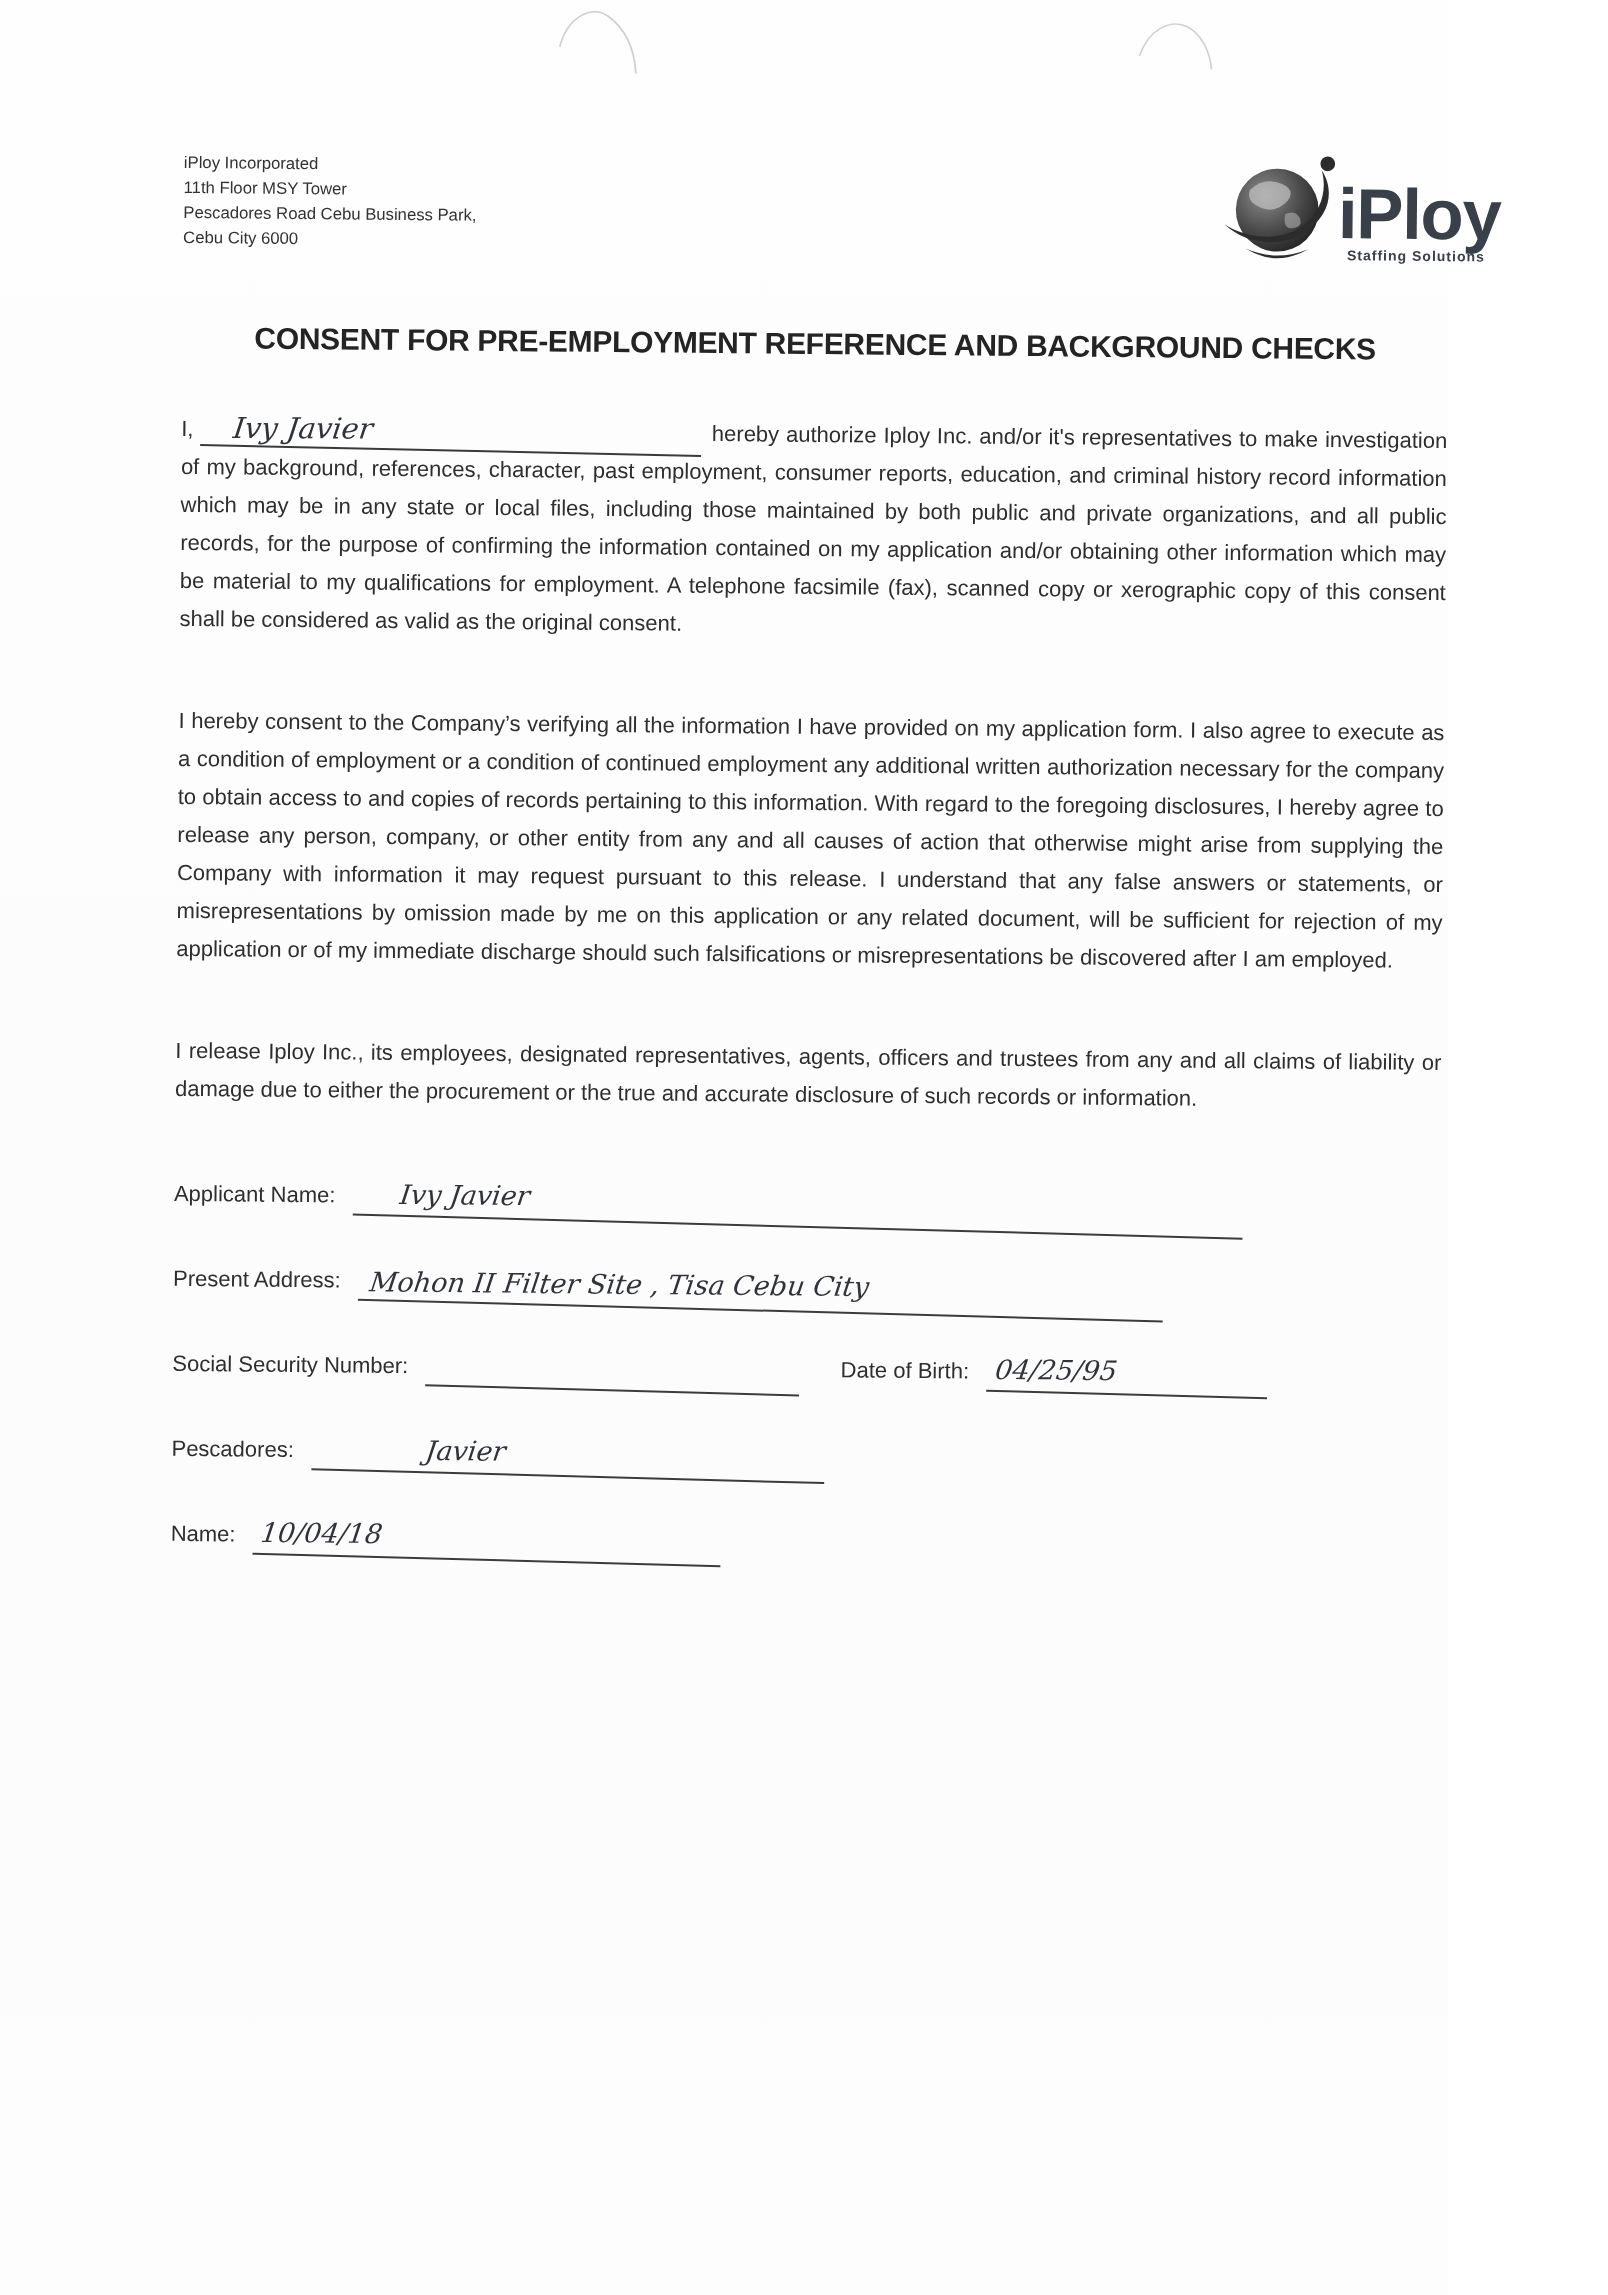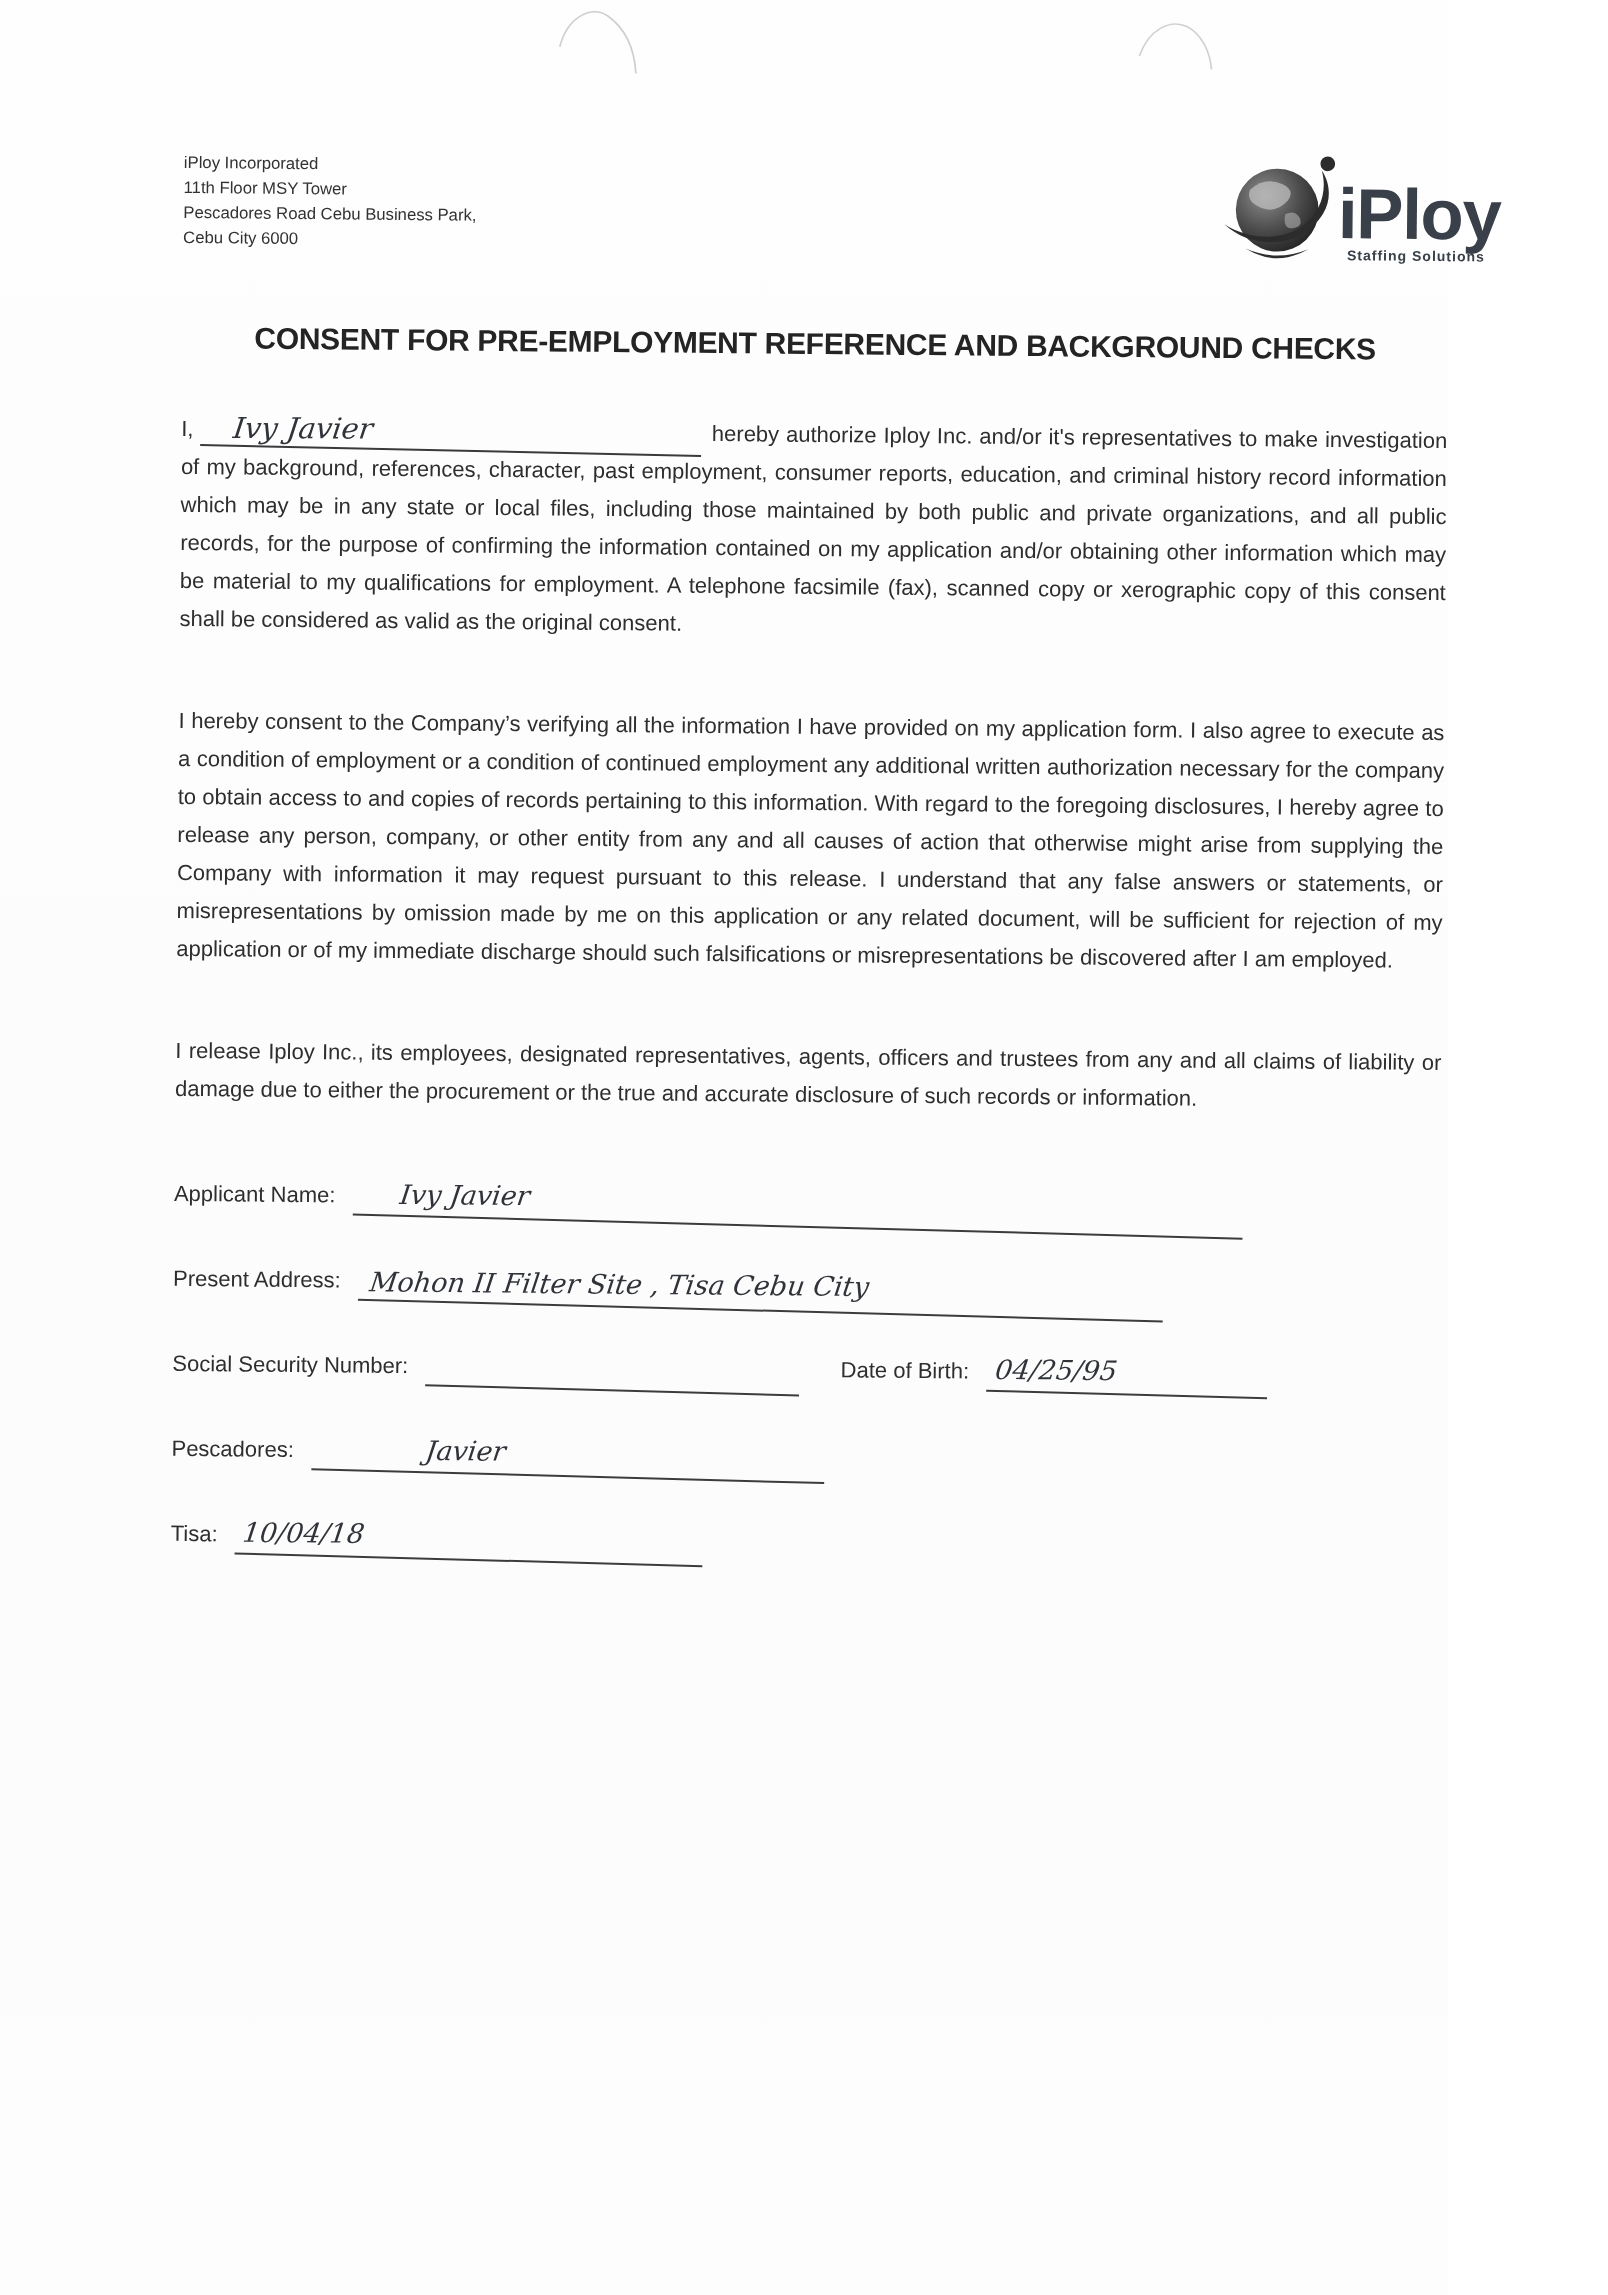--- a/index.html
+++ b/index.html
@@ -169,19 +169,19 @@
 
       <div class="field-row">
         <span class="flabel">Social Security Number:</span><span class="fline w-ssn"><span class="hand"></span></span><span class="flabel dob-label">Date of Birth:</span><span class="fline w-dob"><span class="hand">04/25/95</span></span>
       </div>
 
       <div class="field-row">
         <span class="flabel">Pescadores:</span><span class="fline w-sig"><span class="hand sig-hand">Javier</span></span>
       </div>
 
       <div class="field-row">
-        <span class="flabel">Tisa:</span><span class="fline w-date"><span class="hand">10/04/18</span></span>
+        <span class="flabel">Name:</span><span class="fline w-date"><span class="hand">10/04/18</span></span>
       </div>
 
     </div>
   </div>
 </div>
 
 
 </body></html>

